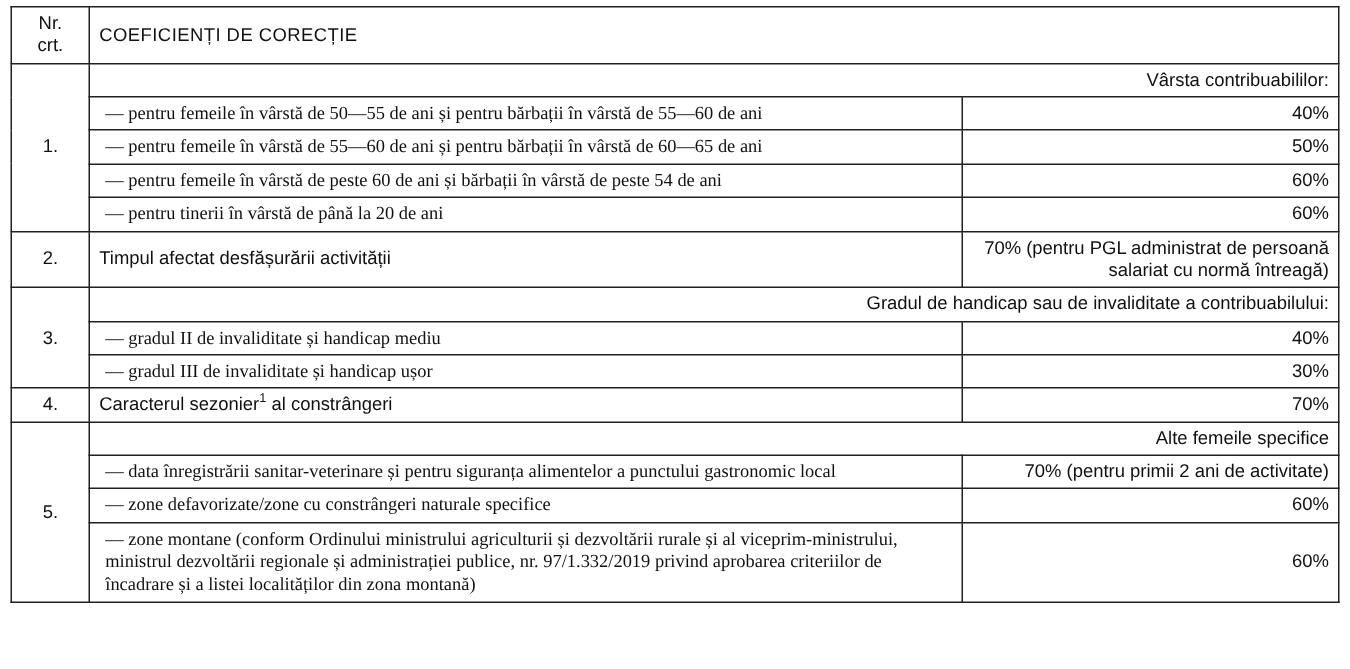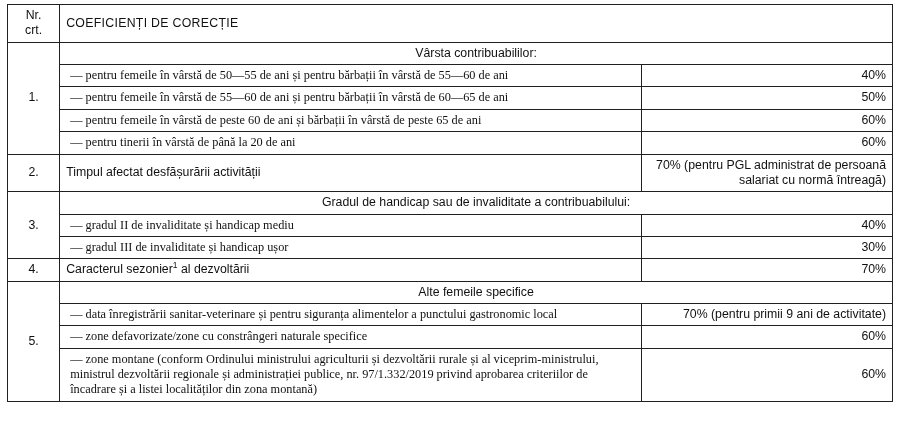--- a/index.html
+++ b/index.html
@@ -61,21 +61,21 @@
     line-height: 1.3;
   }
   .desc-cell {
     text-align: left;
   }
   .desc-cell.indent {
     padding-left: 10px;
     font-family: Liberation Serif, serif;
   }
   .group-head {
-    text-align: center;
+    text-align: right;
   }
   sup {
     font-size: 8.5px;
     vertical-align: super;
     line-height: 0;
   }
   .tight { line-height: 1.3; }
 </style>
 </head>
 <body>
@@ -102,21 +102,21 @@
       </tr>
       <tr>
         <td class="desc-cell indent">— pentru femeile în vârstă de 50—55 de ani și pentru bărbații în vârstă de 55—60 de ani</td>
         <td class="val-cell">40%</td>
       </tr>
       <tr>
         <td class="desc-cell indent">— pentru femeile în vârstă de 55—60 de ani și pentru bărbații în vârstă de 60—65 de ani</td>
         <td class="val-cell">50%</td>
       </tr>
       <tr>
-        <td class="desc-cell indent">— pentru femeile în vârstă de peste 60 de ani și bărbații în vârstă de peste 65 de ani</td>
+        <td class="desc-cell indent">— pentru femeile în vârstă de peste 60 de ani și bărbații în vârstă de peste 54 de ani</td>
         <td class="val-cell">60%</td>
       </tr>
       <tr>
         <td class="desc-cell indent">— pentru tinerii în vârstă de până la 20 de ani</td>
         <td class="val-cell">60%</td>
       </tr>
 
       <tr>
         <td class="nr-cell">2.</td>
         <td class="desc-cell">Timpul afectat desfășurării activității</td>
@@ -131,31 +131,31 @@
         <td class="desc-cell indent">— gradul II de invaliditate și handicap mediu</td>
         <td class="val-cell">40%</td>
       </tr>
       <tr>
         <td class="desc-cell indent">— gradul III de invaliditate și handicap ușor</td>
         <td class="val-cell">30%</td>
       </tr>
 
       <tr>
         <td class="nr-cell">4.</td>
-        <td class="desc-cell"><span>Caracterul sezonier</span><sup>1</sup><span> al dezvoltării</span></td>
+        <td class="desc-cell"><span>Caracterul sezonier</span><sup>1</sup><span> al constrângeri</span></td>
         <td class="val-cell">70%</td>
       </tr>
 
       <tr>
         <td class="nr-cell" rowspan="4">5.</td>
         <td class="desc-cell group-head" colspan="2">Alte femeile specifice</td>
       </tr>
       <tr>
         <td class="desc-cell indent">— data înregistrării sanitar-veterinare și pentru siguranța alimentelor a punctului gastronomic local</td>
-        <td class="val-cell tight">70% (pentru primii 9 ani de activitate)</td>
+        <td class="val-cell tight">70% (pentru primii 2 ani de activitate)</td>
       </tr>
       <tr>
         <td class="desc-cell indent">— zone defavorizate/zone cu constrângeri naturale specifice</td>
         <td class="val-cell">60%</td>
       </tr>
       <tr>
         <td class="desc-cell indent">— zone montane (conform Ordinului ministrului agriculturii și dezvoltării rurale și al viceprim-ministrului, ministrul dezvoltării regionale și administrației publice, nr. 97/1.332/2019 privind aprobarea criteriilor de încadrare și a listei localităților din zona montană)</td>
         <td class="val-cell">60%</td>
       </tr>
     </tbody>

